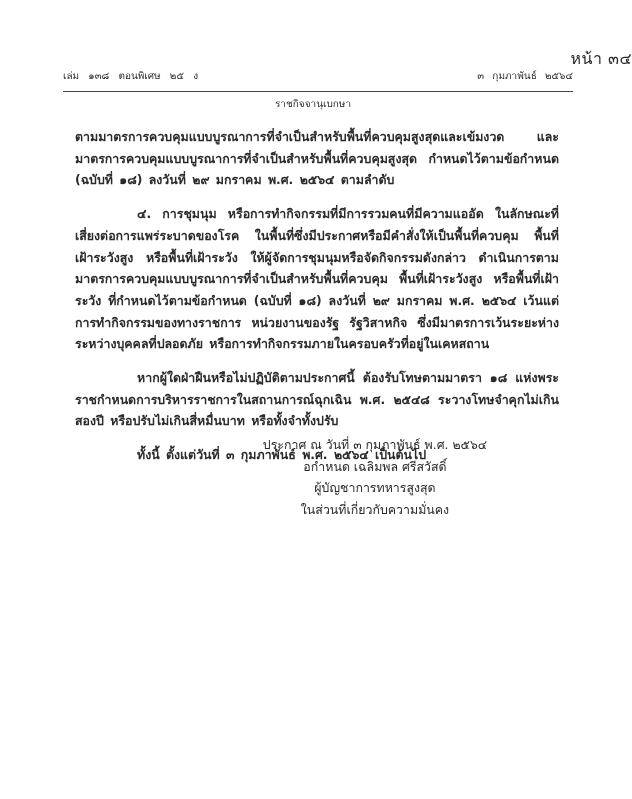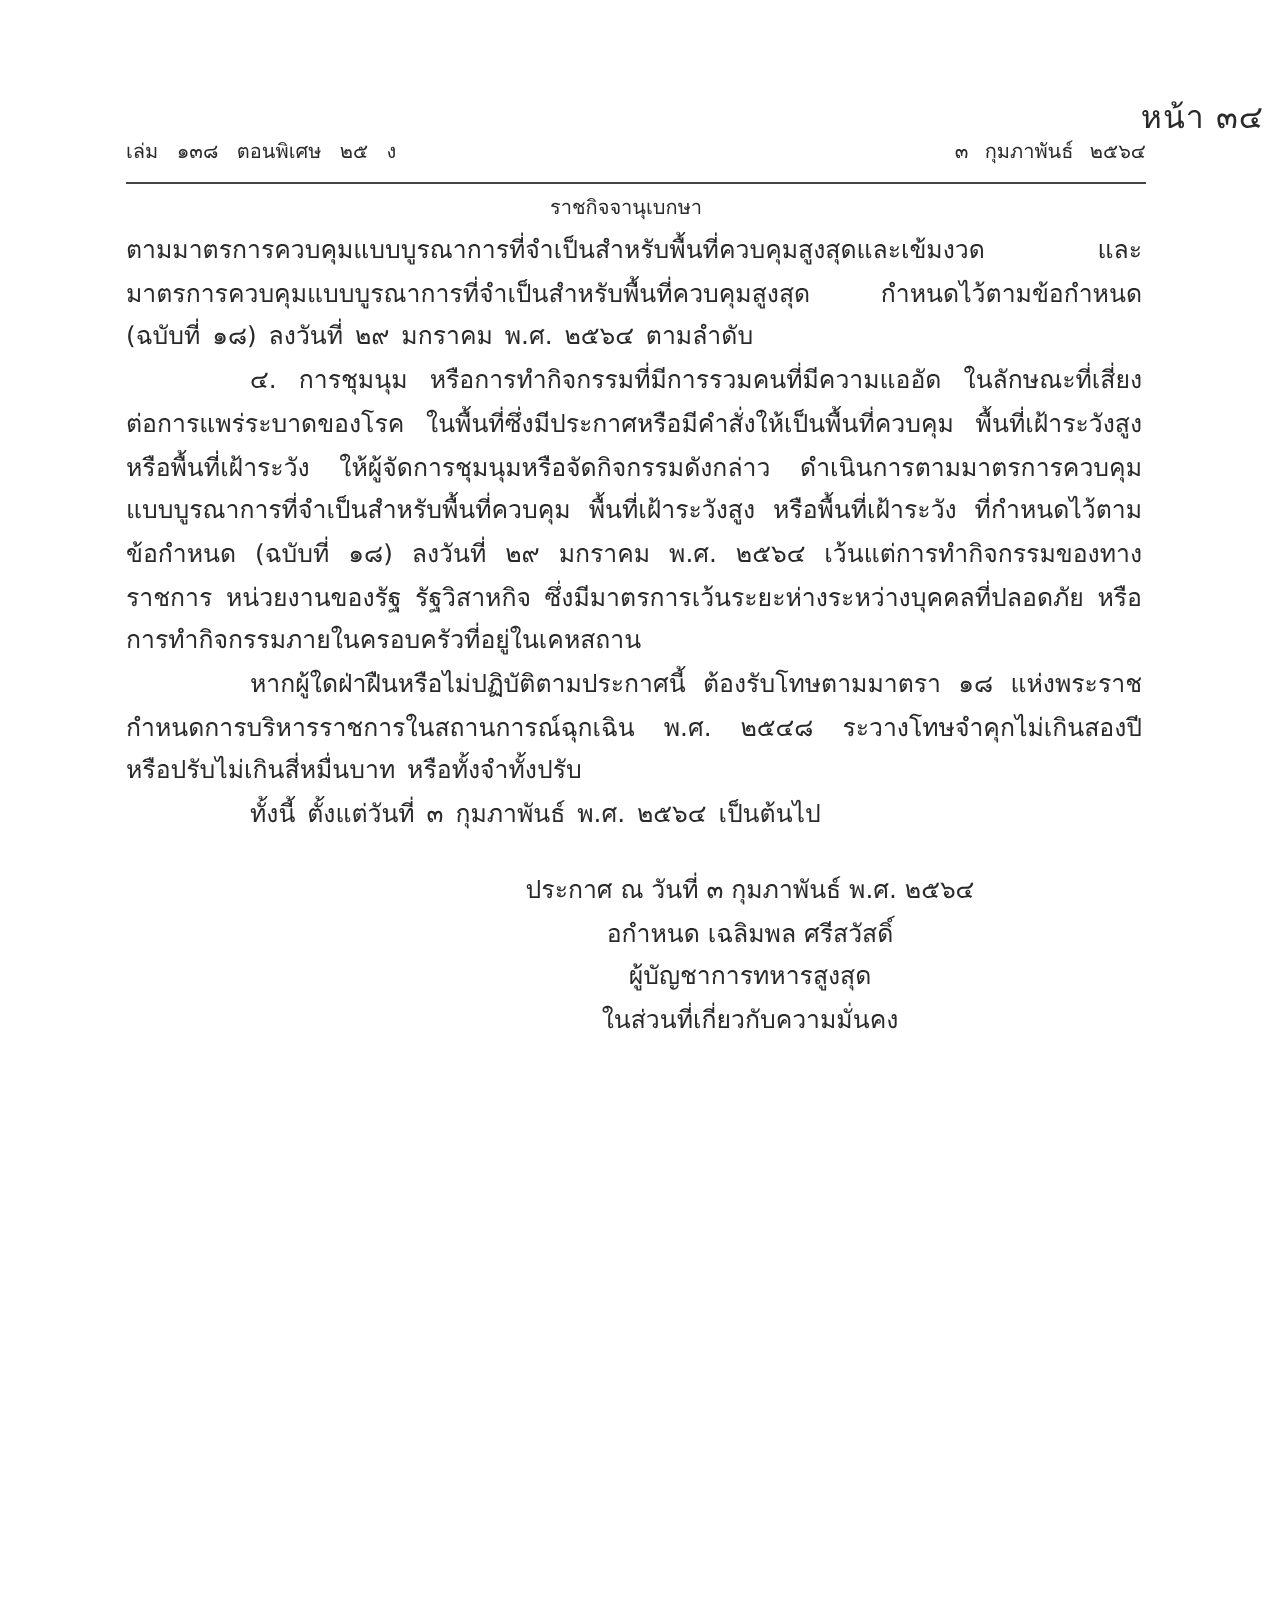--- a/index.html
+++ b/index.html
@@ -9,21 +9,21 @@
               font-size:16px; letter-spacing:0.5px; }
   .header-row { position:absolute; top:68px; left:63px; width:510px; height:20px;
                 font-size:10px; }
   .header-row .left { position:absolute; left:0; top:0; word-spacing:6px; }
   .header-row .mid { position:absolute; left:212px; top:0;margin-top:28px; }
   .header-row .right { position:absolute; right:0; top:0; word-spacing:5px;margin-left:34px; }
   .rule { position:absolute; top:91px; left:63px; width:510px; height:0;
           border-top:1.3px solid #444; }
   .body { position:absolute; top:114px; left:63px; width:508px;
           font-size:12.4px; line-height:21.7px; text-align:justify; word-spacing:2px; }
-  .body p { margin:0; }
+  .body p { margin:12px;font-weight:bold; }
   .indent { text-indent:62px; }
   .sig { position:absolute; top:434px; left:240px; width:270px; text-align:center;
          font-size:12.4px; line-height:21.7px; }
   .sig div { white-space:nowrap; }
 </style>
 </head>
 <body>
 
 <div class="page-num">หน้า   ๓๔</div>
 

